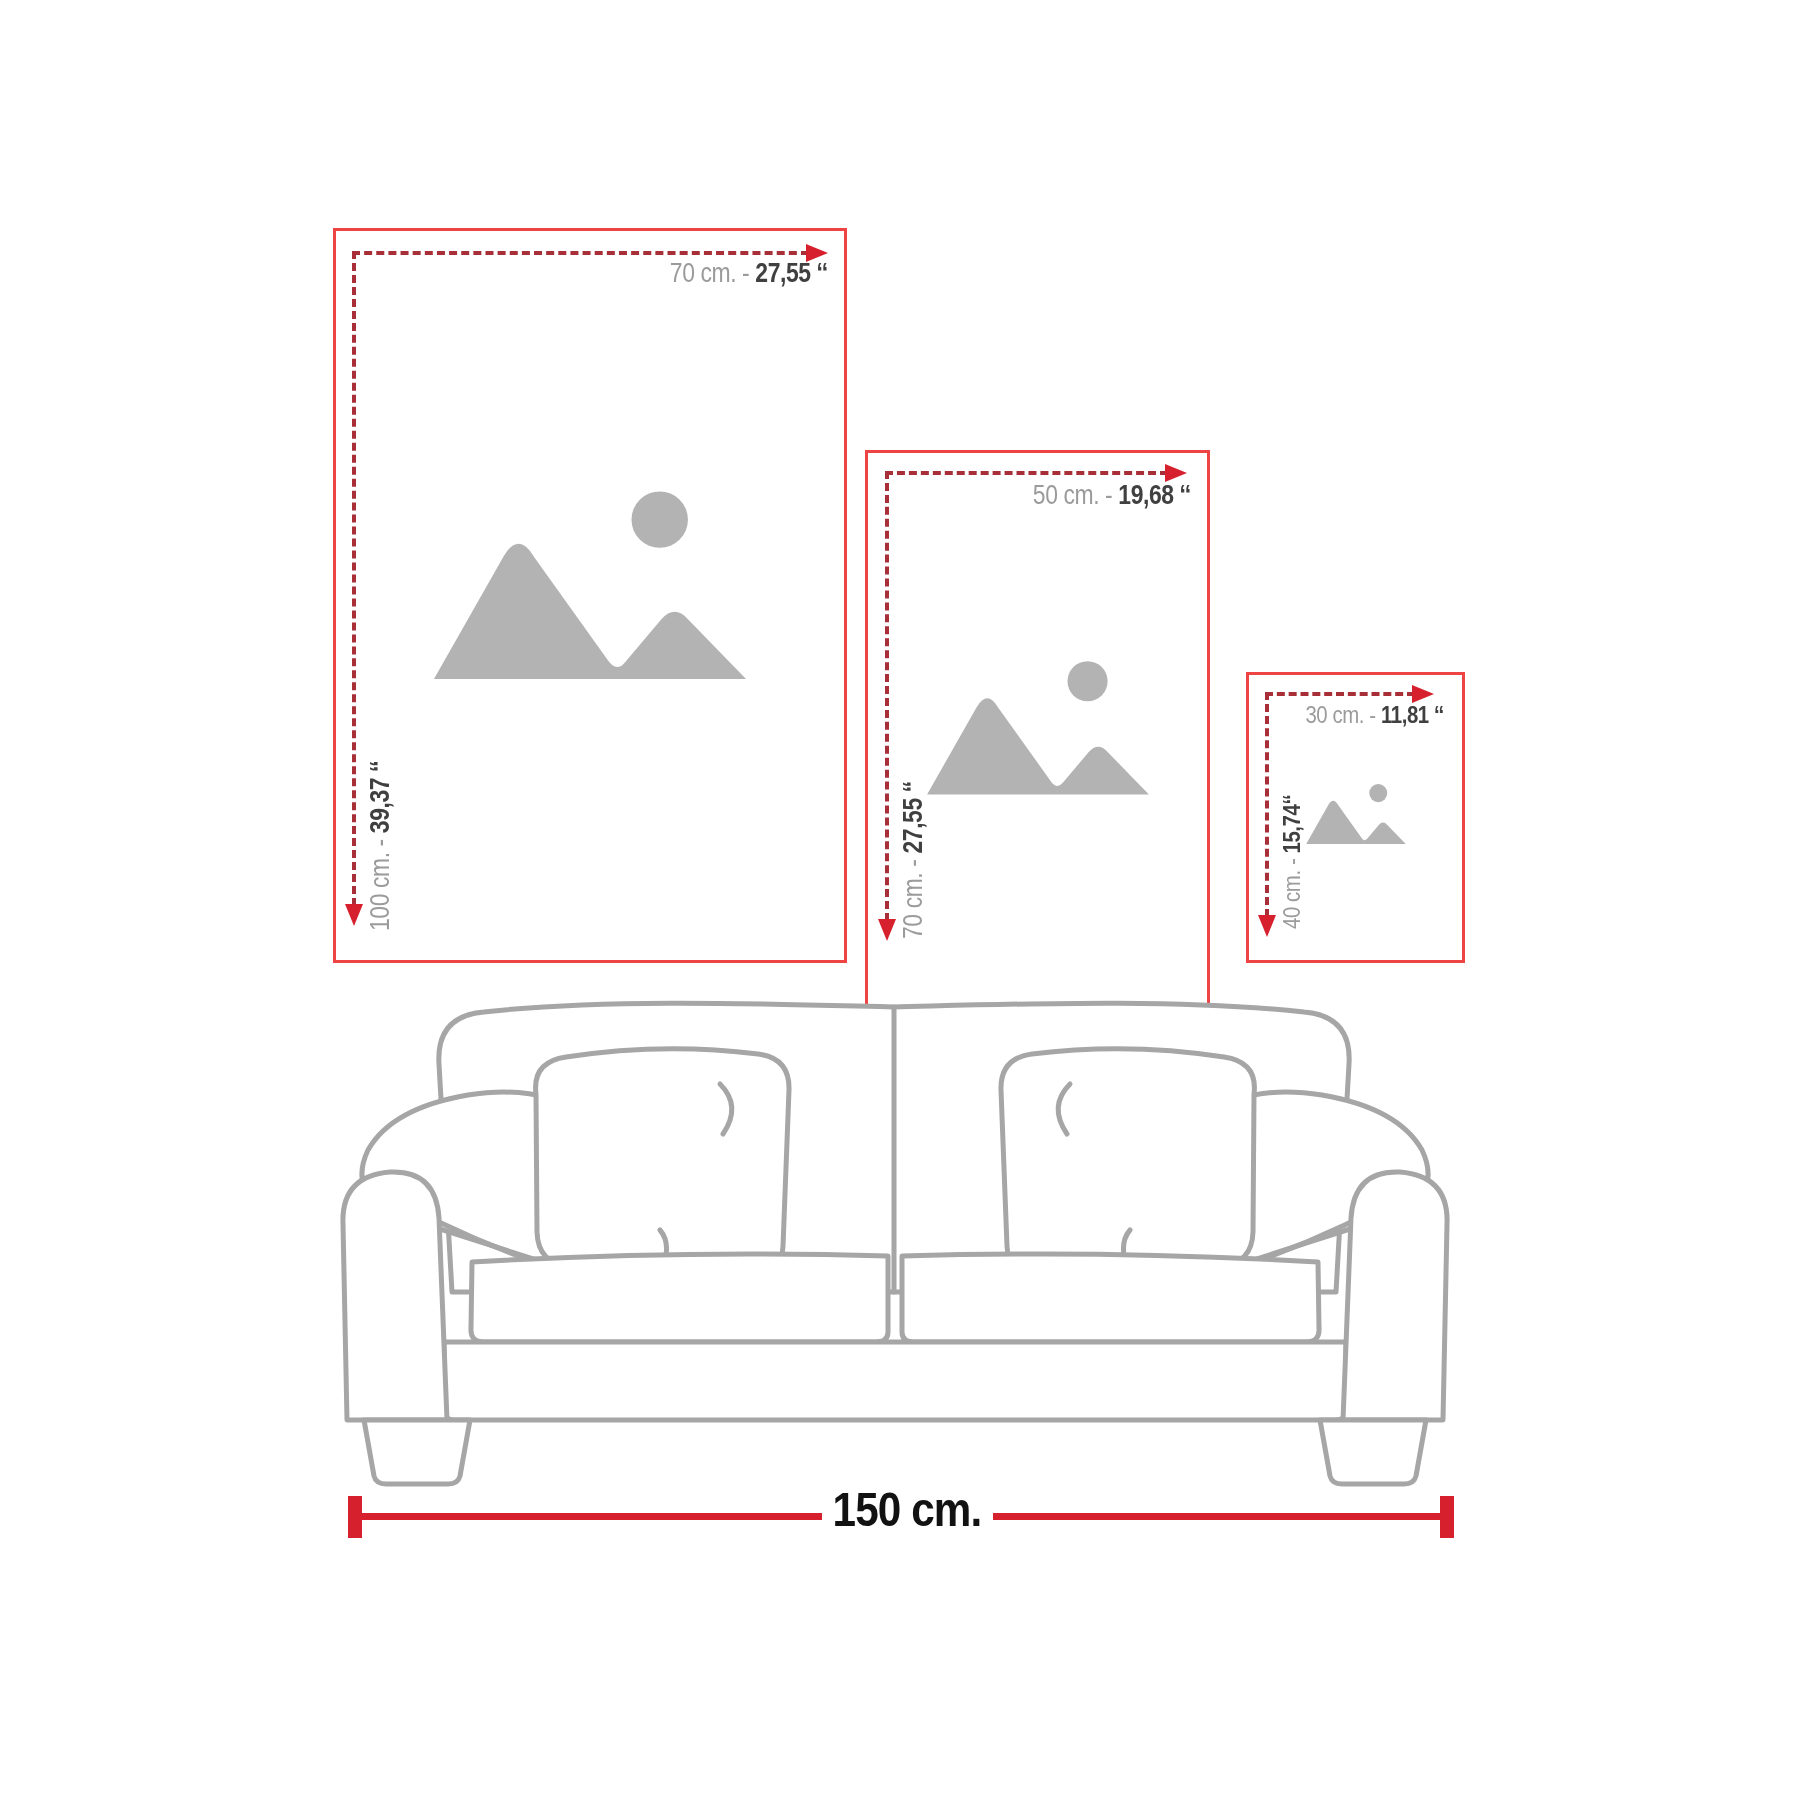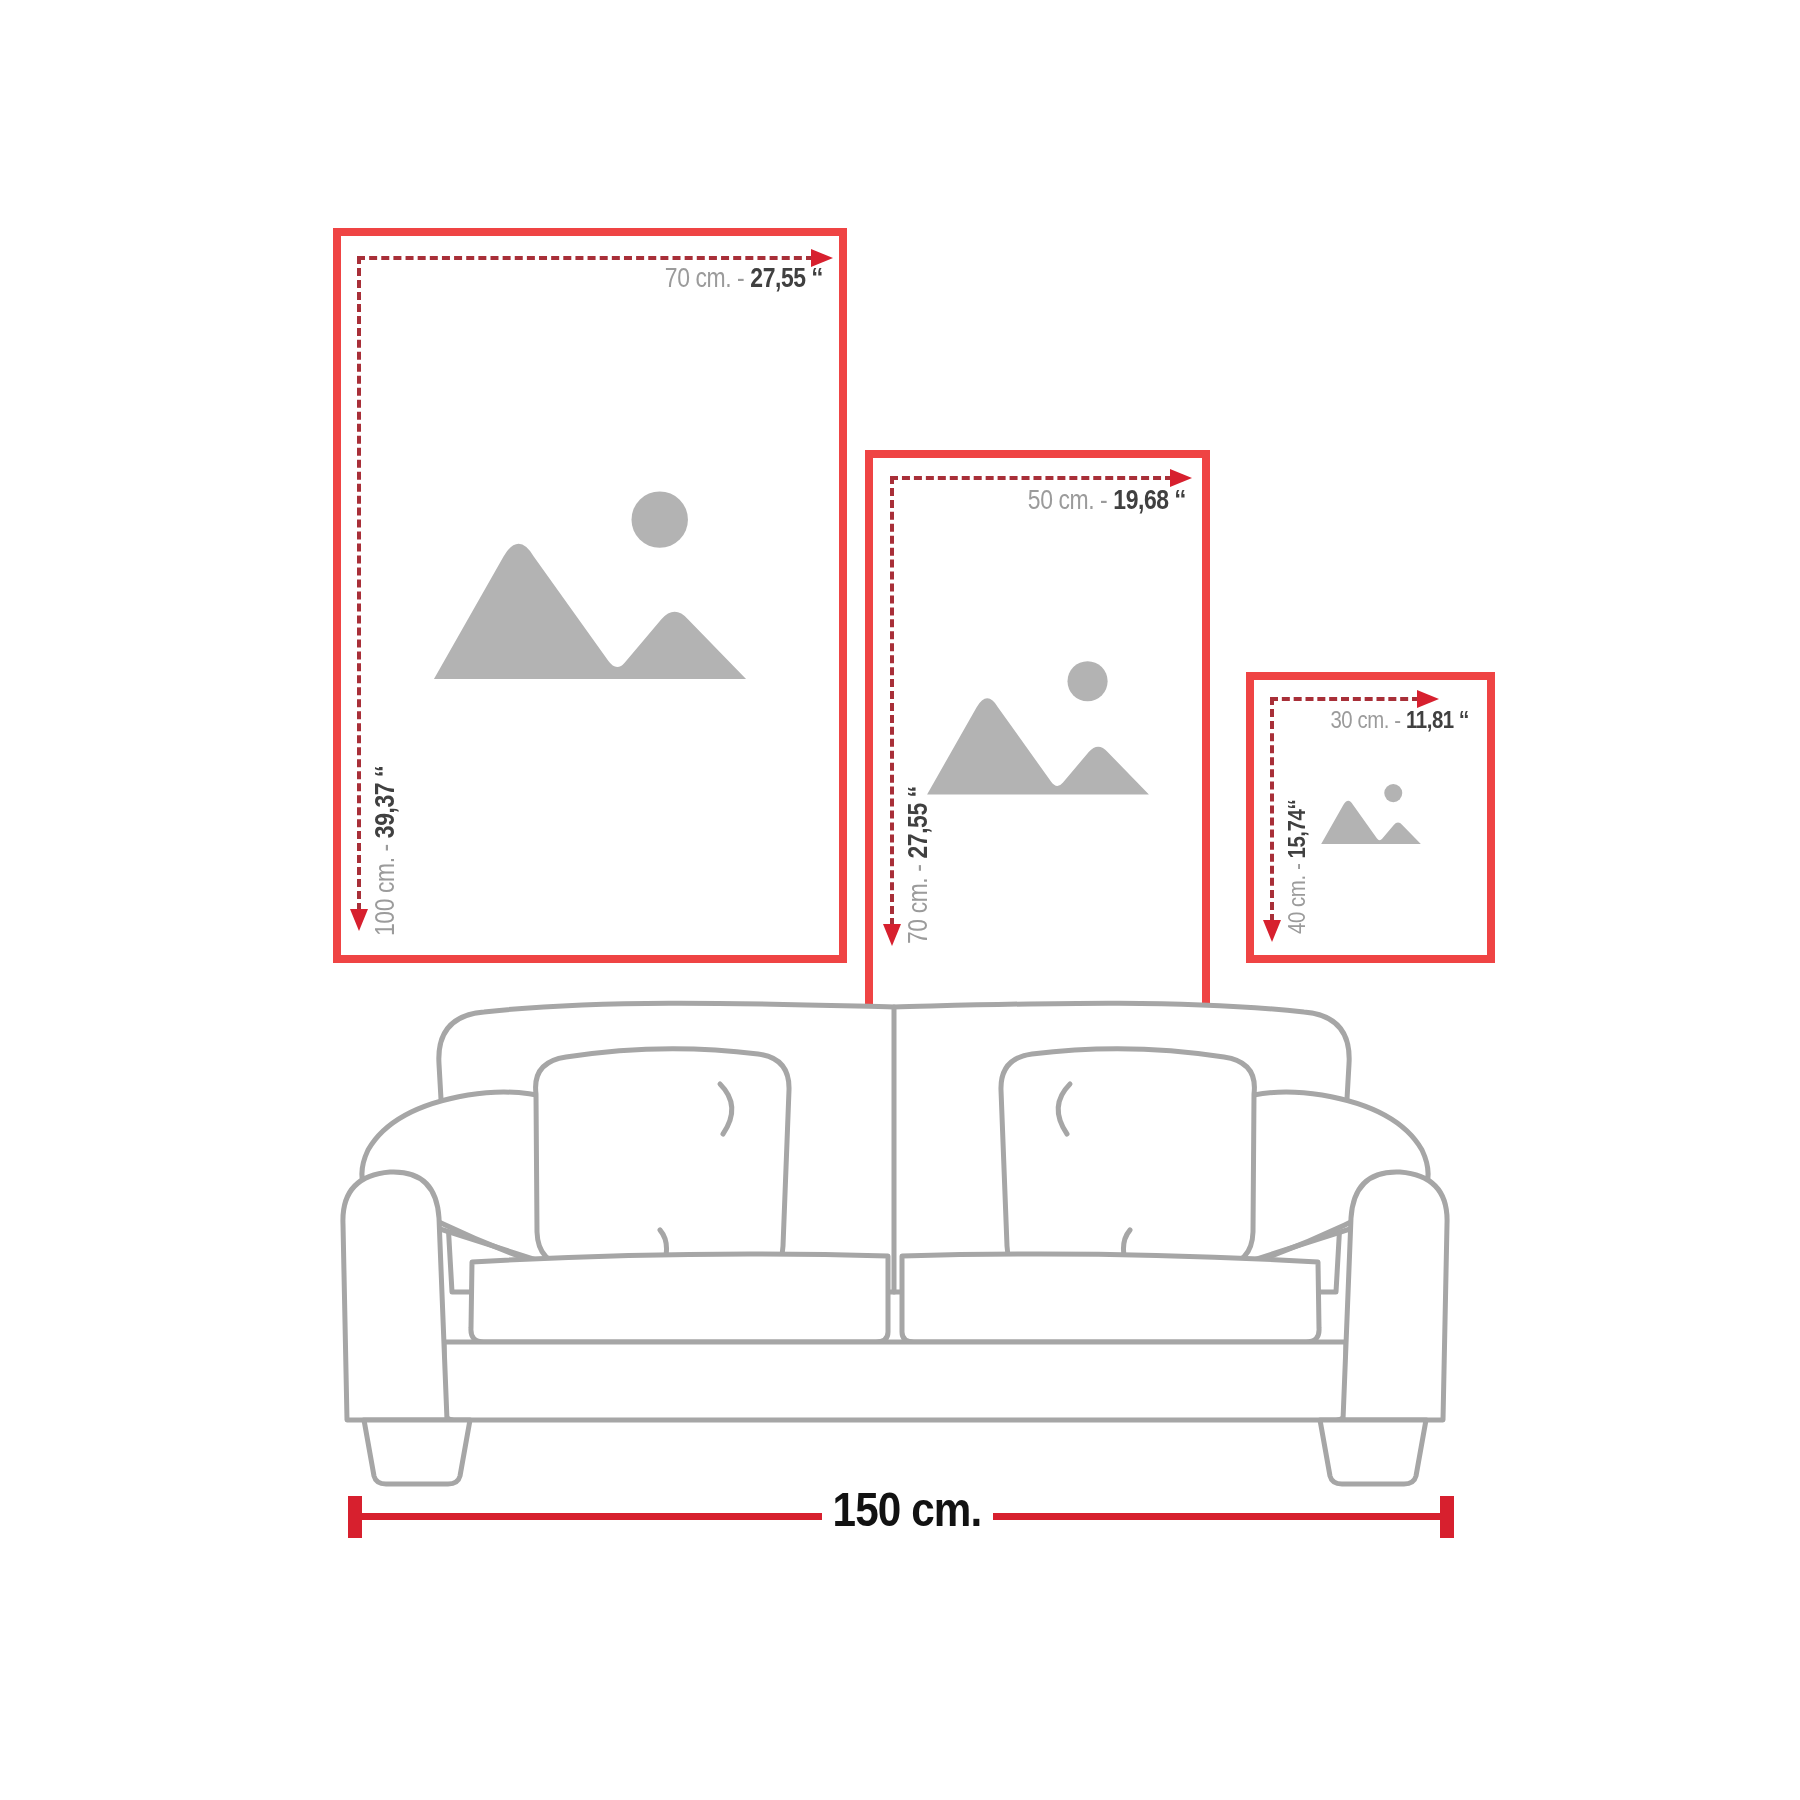--- a/index.html
+++ b/index.html
@@ -2,26 +2,26 @@
 <html><head>
 <meta charset="utf-8">
 <style>
   html,body{margin:0;padding:0;background:#fff;}
   .canvas{
     position:relative;width:1800px;height:1800px;background:#ffffff;overflow:hidden;
     font-family:"Liberation Sans", sans-serif;
   }
   
   .frame{
-    position:absolute;background:#fff;border:8px solid #ef4444;box-sizing:border-box;
+    position:absolute;background:#fff;border:3px solid #ef4444;box-sizing:border-box;
     display:flex;align-items:center;justify-content:center;
   }
   .frame-large {left:333px;top:228px;width:514px;height:735px;}
   .frame-medium{left:865px;top:450px;width:345px;height:570px;}
-  .frame-small {left:1246px;top:672px;width:249px;height:291px;}
+  .frame-small {left:1246px;top:672px;width:219px;height:291px;}
 
   .ph-icon{display:block;}
   .frame-large  .ph-icon{width:332px;height:266px;}
   .frame-medium .ph-icon{width:236px;height:189px;}
   .frame-small  .ph-icon{width:106px;height:85px;}
 
   
   .dash-h{position:absolute;border-top:4px dashed #a82f38;height:0;}
   .dash-v{position:absolute;border-left:4px dashed #a82f38;width:0;}
   .arr-right{position:absolute;width:0;height:0;

